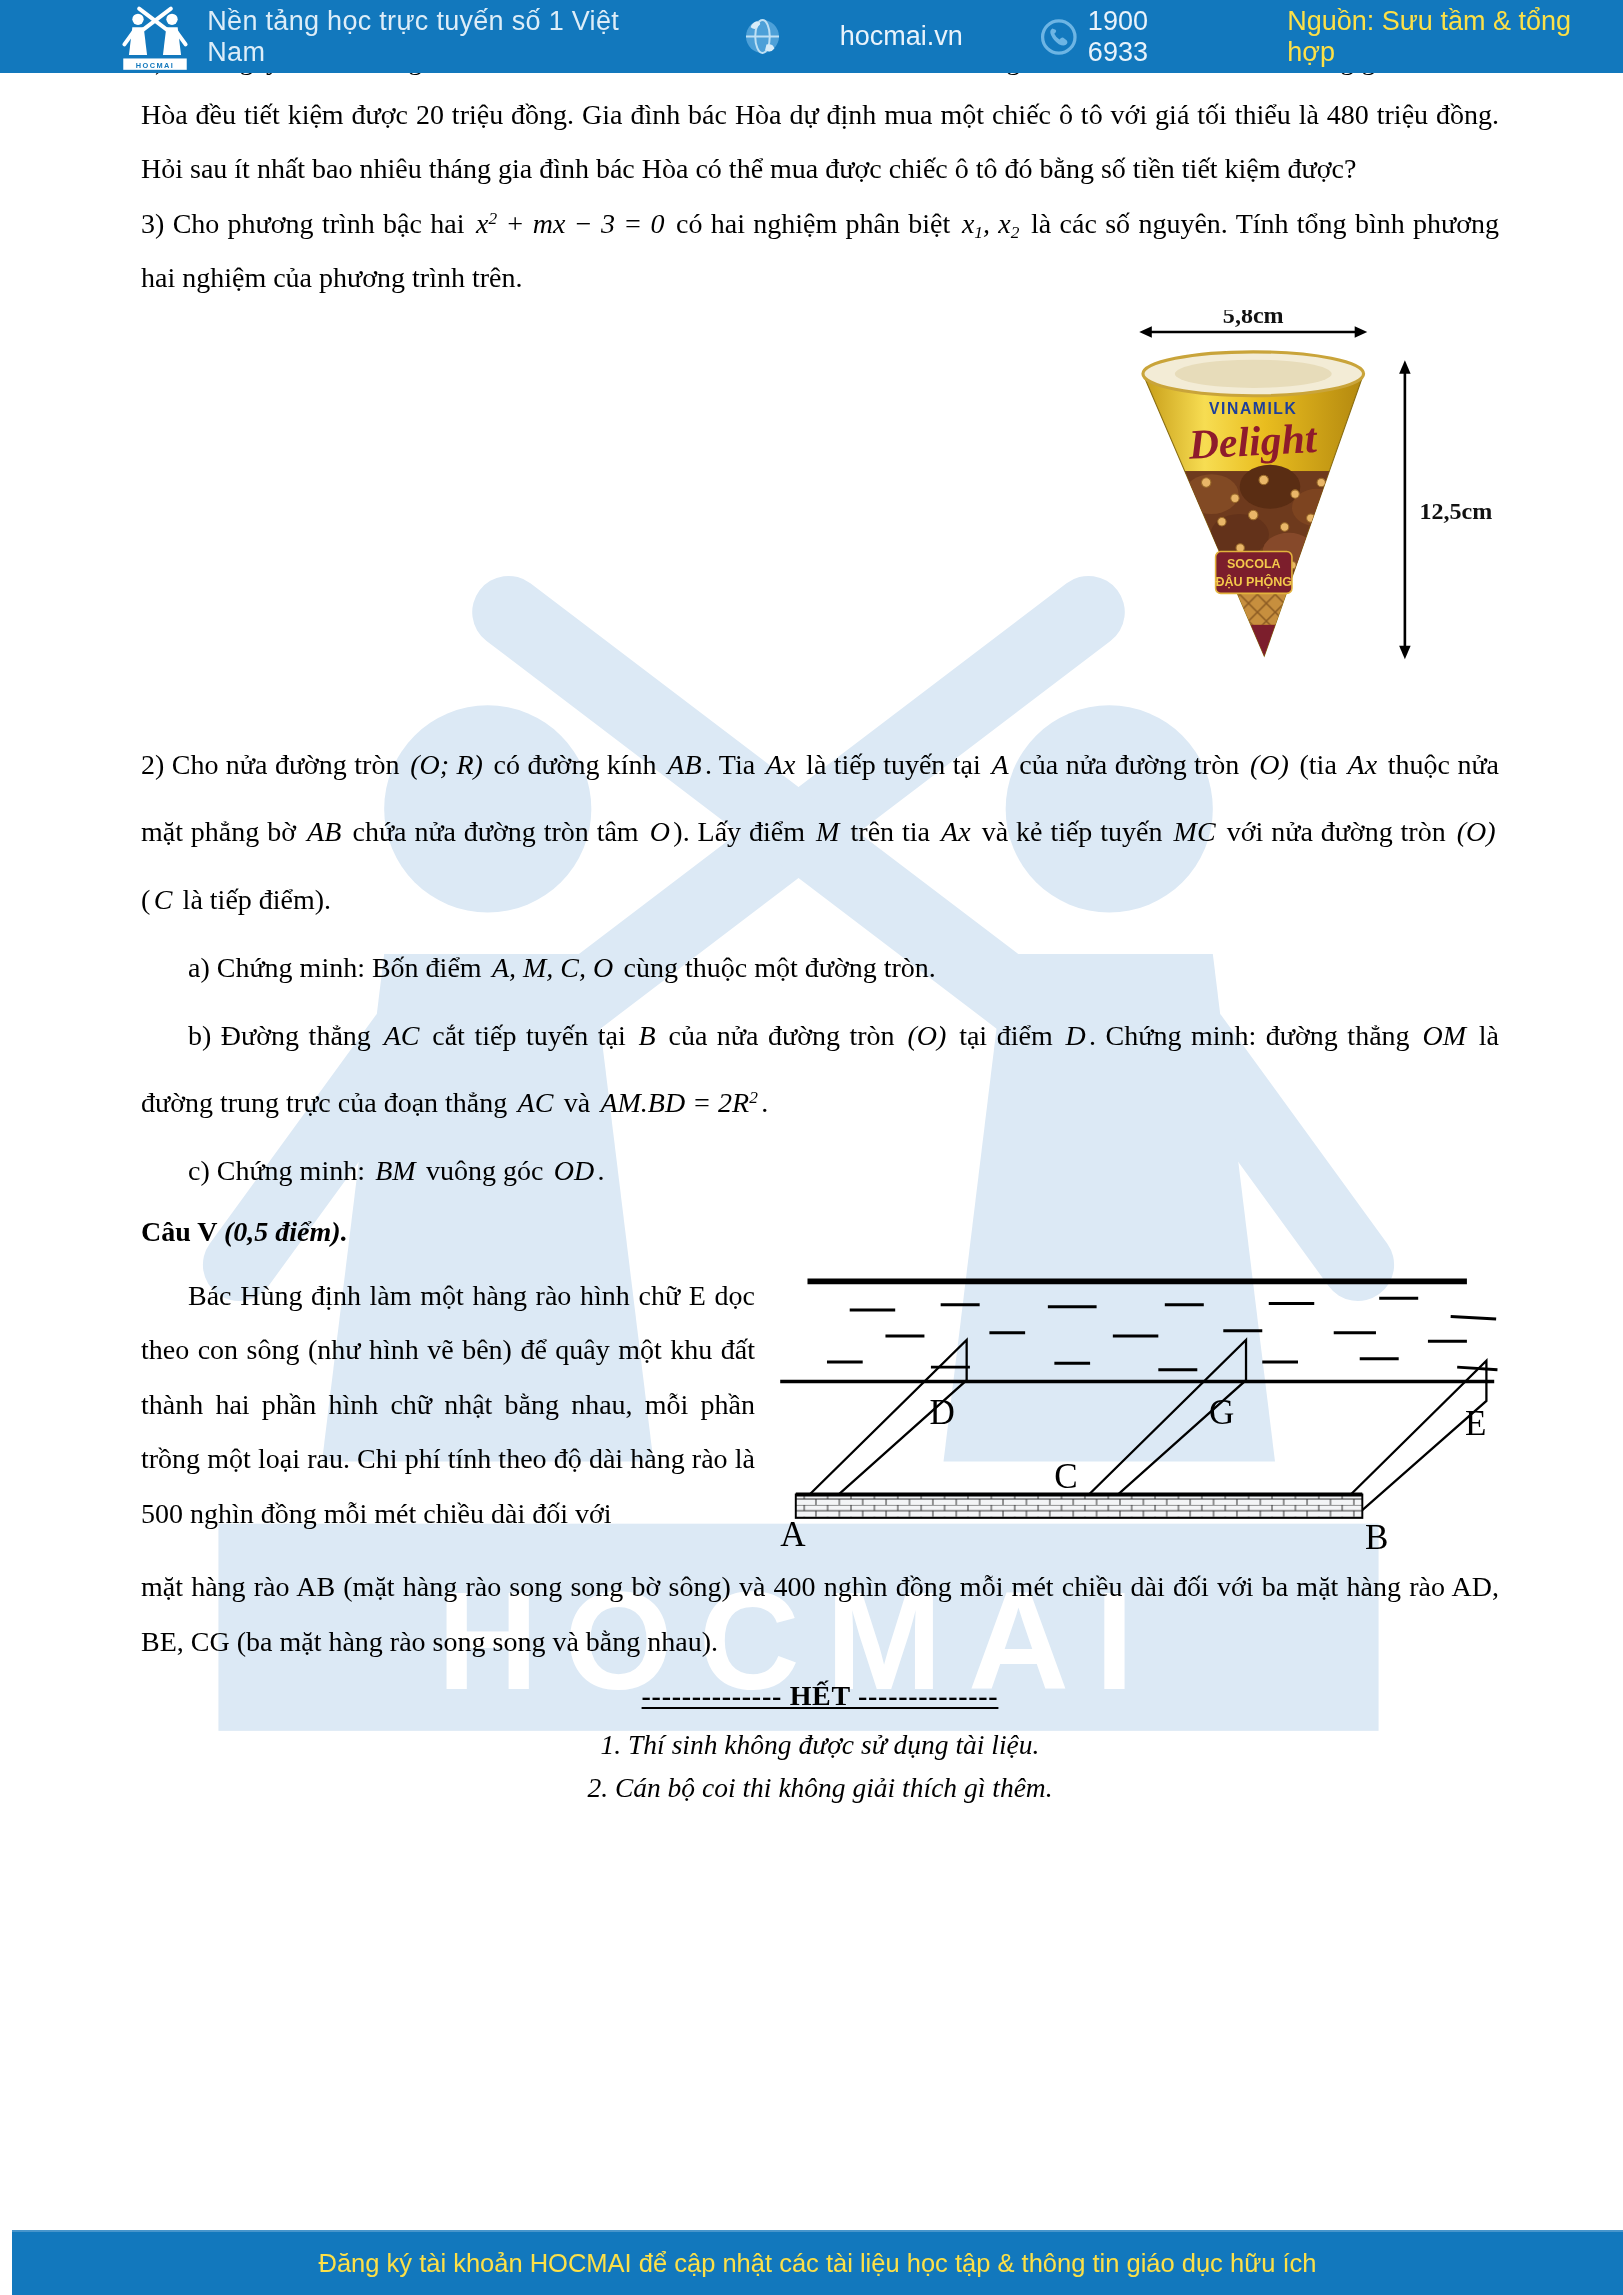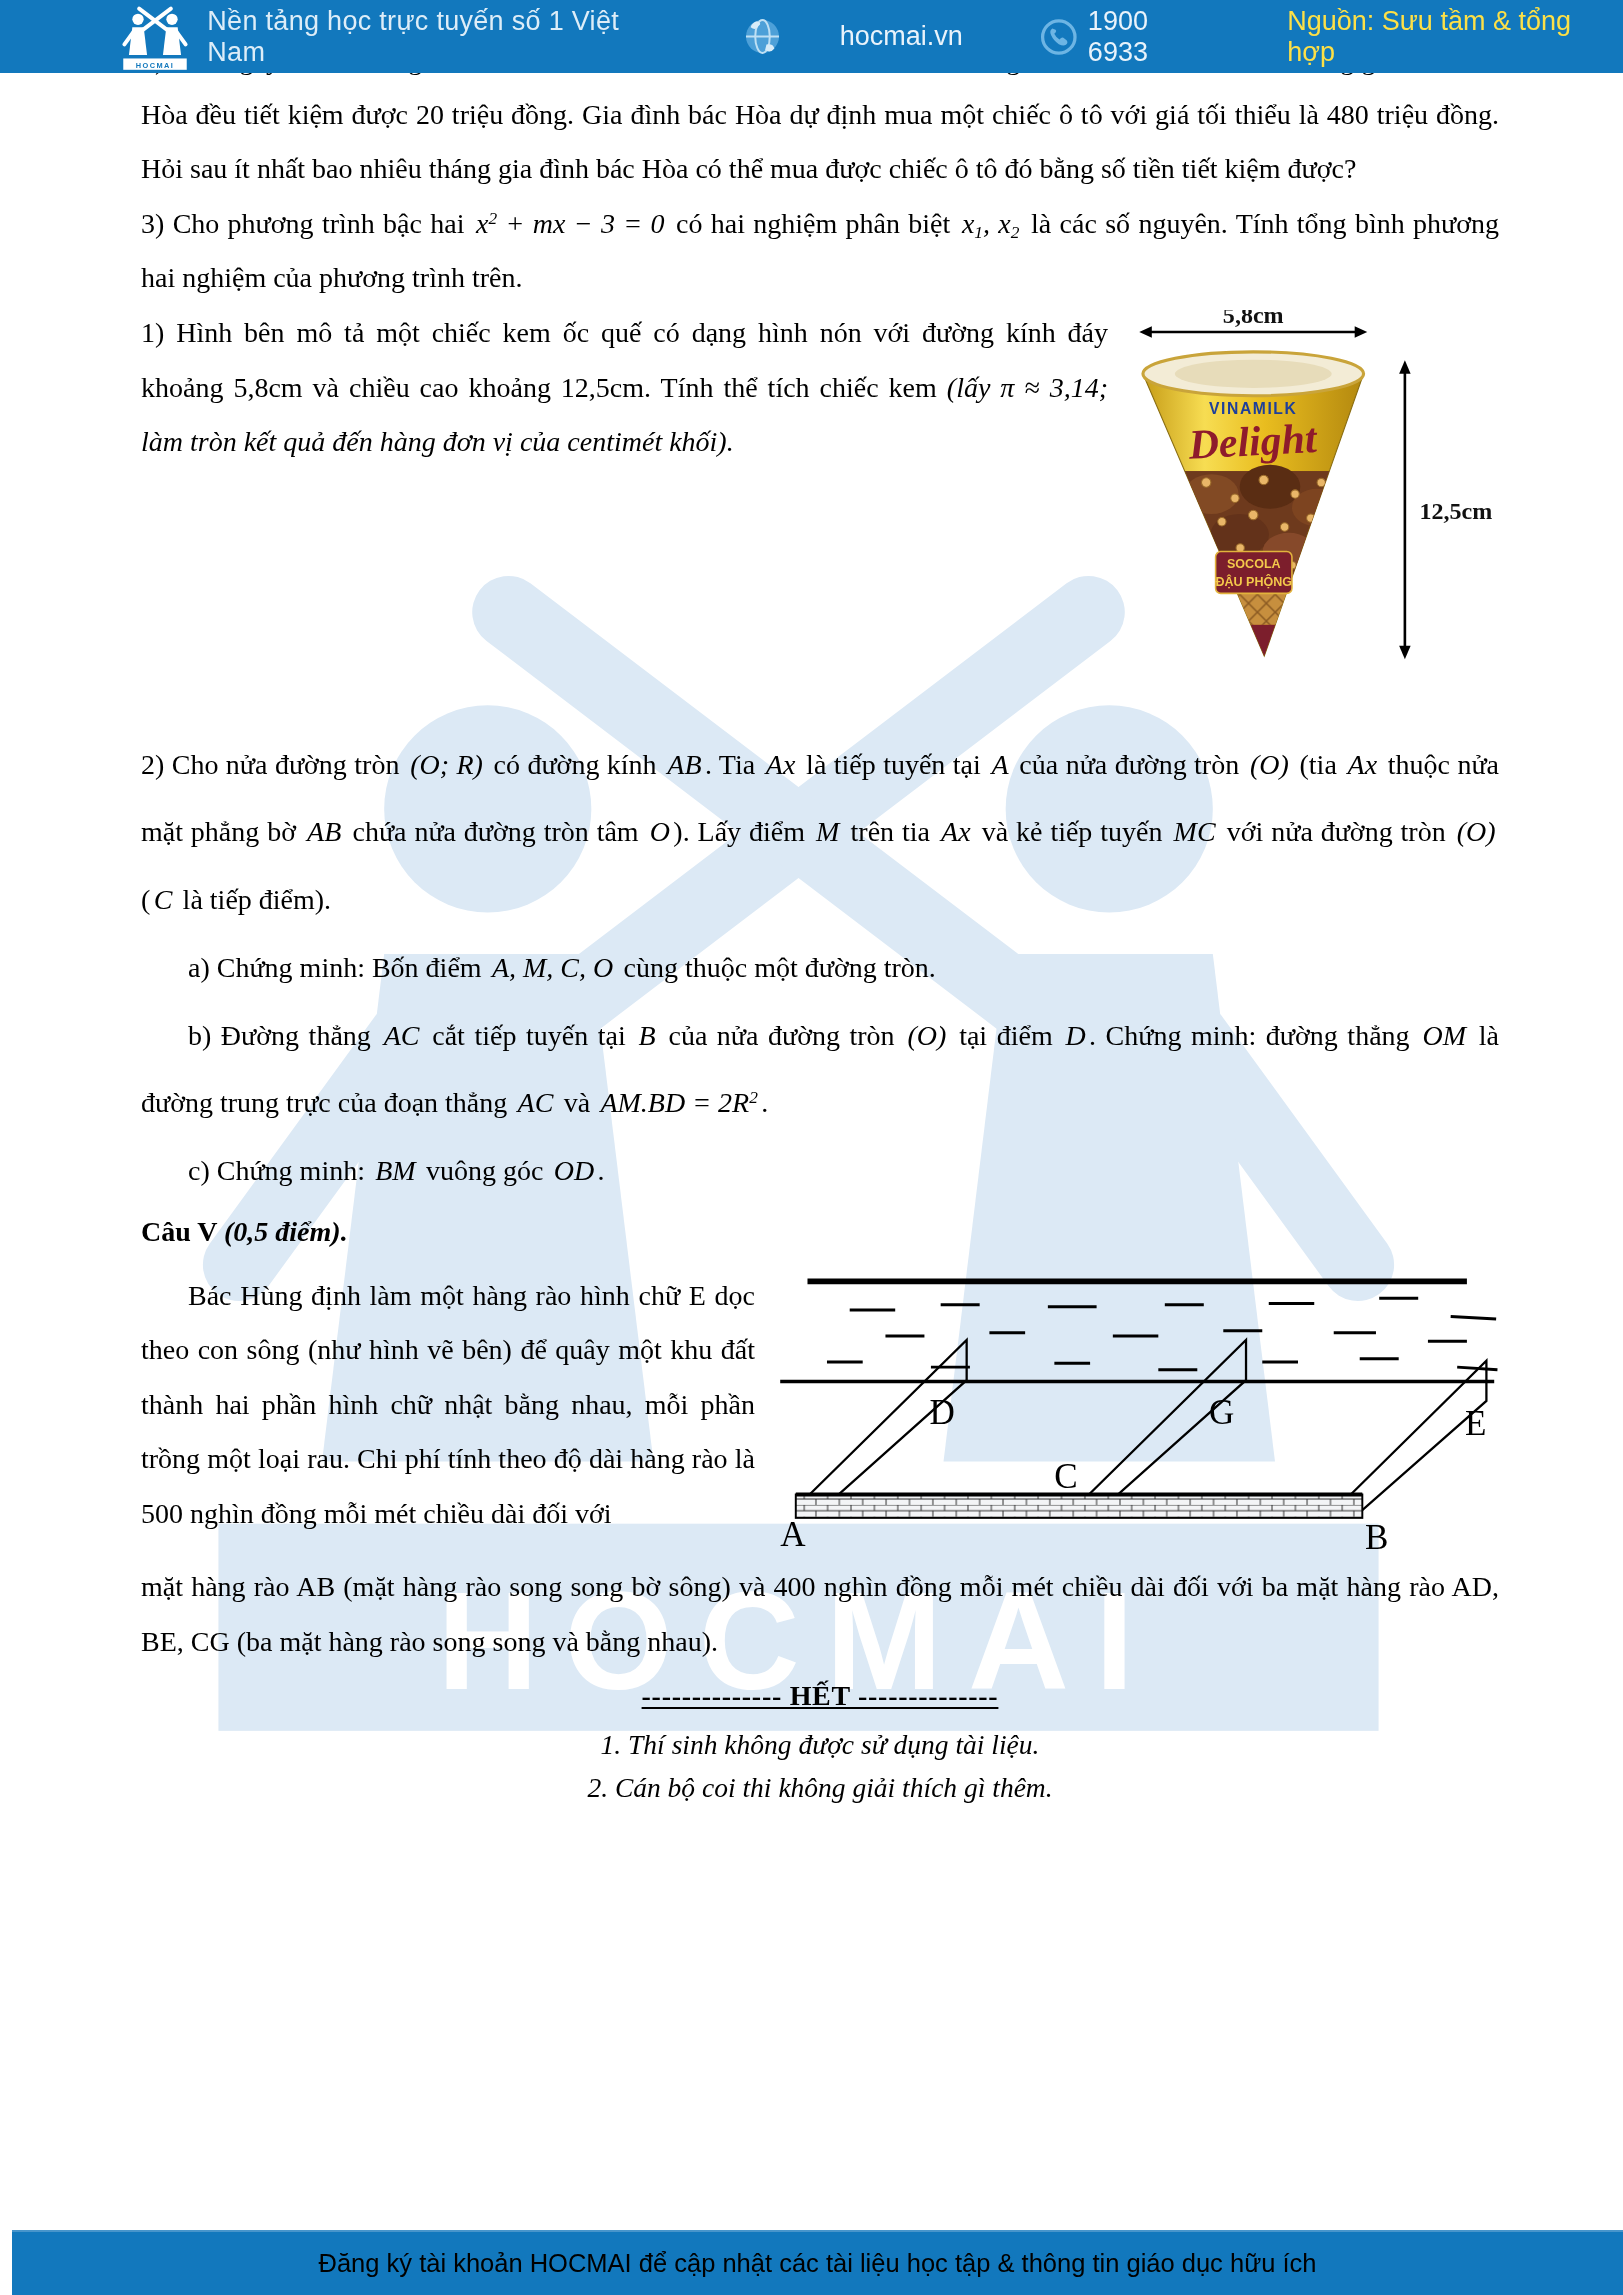--- a/index.html
+++ b/index.html
@@ -48,21 +48,21 @@
   .c5-right { flex:1; margin-left:19.6px; margin-top:2.6px; }
   .c5-right svg { display:block; width:100%; }
   
   .het { text-align:center !important; font-weight:bold; margin-top:19.6px; letter-spacing:0.7px;text-decoration:underline; }
   .note { text-align:center !important; font-style:italic; line-height:1.55; font-size:27.5px; }
   
   .ftr {
     position:absolute; left:12px; right:0; bottom:0; height:63px;
     background:#1278bd; border-top:2px solid #4795cb;
     display:flex; align-items:center; justify-content:center;
-    font-family:"Liberation Sans", sans-serif; font-size:25.5px; color:#000000;
+    font-family:"Liberation Sans", sans-serif; font-size:25.5px; color:#fde047;
     z-index:5;
   }
 </style>
 </head>
 <body>
 
 <div class="page">
 
   <div class="hdr">
     <svg class="hdr-logo" viewBox="0 0 120 114">
@@ -187,21 +187,20 @@
         <g>
           <line x1="520" y1="112" x2="520" y2="652" stroke="#000" stroke-width="5"></line>
           <polygon points="520,96 509,122 531,122" fill="#000"></polygon>
           <polygon points="520,668 509,642 531,642" fill="#000"></polygon>
         </g>
         <text x="548" y="400" font-size="46" font-weight="bold" fill="#111">12,5cm</text>
       </svg>
     </div>
 
 
-    <p class="mt">1) Hình bên mô tả một chiếc kem ốc quế có dạng hình nón với đường kính đáy khoảng 5,8cm và chiều cao khoảng 12,5cm. Tính thể tích chiếc kem <i>(lấy π ≈ 3,14; làm tròn kết quả đến hàng đơn vị của centimét khối).</i></p>
 
     <p class="after-fig wide" style="margin-top:17px">2) Cho nửa đường tròn <span class="m">(O; R)</span> có đường kính <span class="m">AB</span>. Tia <span class="m">Ax</span> là tiếp tuyến tại <span class="m">A</span> của nửa đường tròn <span class="m">(O)</span> (tia <span class="m">Ax</span> thuộc nửa mặt phẳng bờ <span class="m">AB</span> chứa nửa đường tròn tâm <span class="m">O</span>). Lấy điểm <span class="m">M</span> trên tia <span class="m">Ax</span> và kẻ tiếp tuyến <span class="m">MC</span> với nửa đường tròn <span class="m">(O)</span> (<span class="m">C</span> là tiếp điểm).</p>
 
     <p class="ind wide">a) Chứng minh:  Bốn điểm <span class="m">A, M, C, O</span> cùng thuộc một đường tròn.</p>
     <p class="ind wide">b) Đường thẳng <span class="m">AC</span> cắt tiếp tuyến tại <span class="m">B</span> của nửa đường tròn <span class="m">(O)</span> tại điểm <span class="m">D</span>. Chứng minh: đường thẳng <span class="m">OM</span> là đường trung trực của đoạn thẳng <span class="m">AC</span> và <span class="m">AM.BD = 2R<sup>2</sup></span>.</p>
     <p class="ind wide">c) Chứng minh: <span class="m">BM</span> vuông góc <span class="m">OD</span>.</p>
 
     <p class="sec-head"><span>Câu V</span> <span class="pts">(0,5 điểm).</span></p>
 
     <div class="c5-row">

